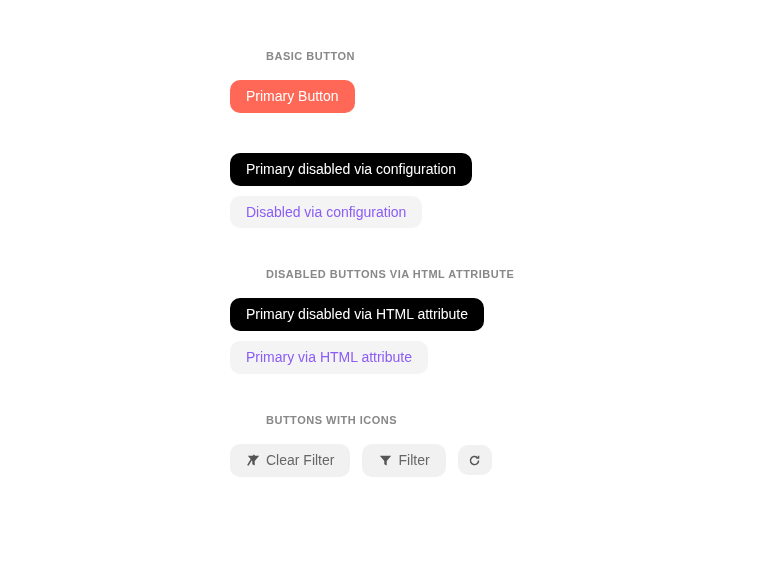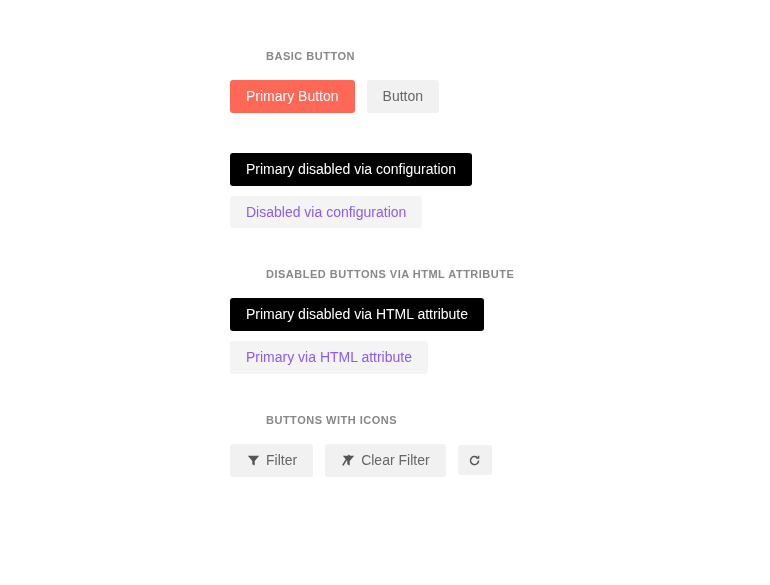--- a/index.html
+++ b/index.html
@@ -26,21 +26,21 @@
       gap: 12px;
       align-items: center;
       margin-bottom: 10px;
     }
     .btn {
       display: inline-flex;
       align-items: center;
       gap: 6px;
       padding: 8px 16px;
       font-size: 14px;
-      border-radius: 3px;
+      border-radius: 10px;
       border: none;
       cursor: pointer;
       font-family: inherit;
       line-height: 1.2;
     }
     .btn-primary {
       background: #ff6756;
       color: #fff;
     }
     .btn-default {
@@ -68,21 +68,20 @@
     .icon svg { width: 13px; height: 13px; }
     .btn-icon-only { padding: 8px 10px; }
   </style>
 </head>
 <body>
 
 <div class="section">
   <div class="section-title">BASIC BUTTON</div>
   <div class="btn-row">
     <button class="btn btn-primary">Primary Button</button>
-    <button class="btn btn-default">Button</button>
   </div>
 </div>
 
 <div class="section">
   <div class="btn-row">
     <button class="btn btn-primary disabled">Primary disabled via configuration</button>
   </div>
   <div class="btn-row">
     <button class="btn btn-default disabled">Disabled via configuration</button>
   </div>
@@ -97,33 +96,33 @@
     <button class="btn btn-default" disabled="">Primary via HTML attribute</button>
   </div>
 </div>
 
 <div class="section">
   <div class="section-title">BUTTONS WITH ICONS</div>
   <div class="btn-row">
     <button class="btn btn-default">
       <span class="icon">
         <svg viewBox="0 0 16 16" fill="#555">
-            <path d="M1 2h14l-5.5 6.5V14l-3-1.5V8.5L1 2z"></path>
-          </svg>
-      </span>
-      <span>Filter</span>
-    </button>
-    <button class="btn btn-default">
-      <span class="icon">
-        <svg viewBox="0 0 16 16" fill="#555">
           <path d="M1 2h14l-5.5 6.5V14l-3-1.5V8.5L1 2z"></path>
           <line x1="1" y1="14" x2="9" y2="1" stroke="#555" stroke-width="2"></line>
         </svg>
       </span>
       <span>Clear Filter</span>
+    </button>
+    <button class="btn btn-default">
+      <span class="icon">
+        <svg viewBox="0 0 16 16" fill="#555">
+            <path d="M1 2h14l-5.5 6.5V14l-3-1.5V8.5L1 2z"></path>
+          </svg>
+      </span>
+      <span>Filter</span>
     </button>
     <button class="btn btn-default btn-icon-only">
       <span class="icon">
         <svg viewBox="0 0 16 16" fill="none" stroke="#555" stroke-width="1.8">
           <path d="M13 8a5 5 0 1 1-1.5-3.5"></path>
           <path d="M13 2v3h-3" fill="none"></path>
         </svg>
       </span>
     </button>
   </div>

